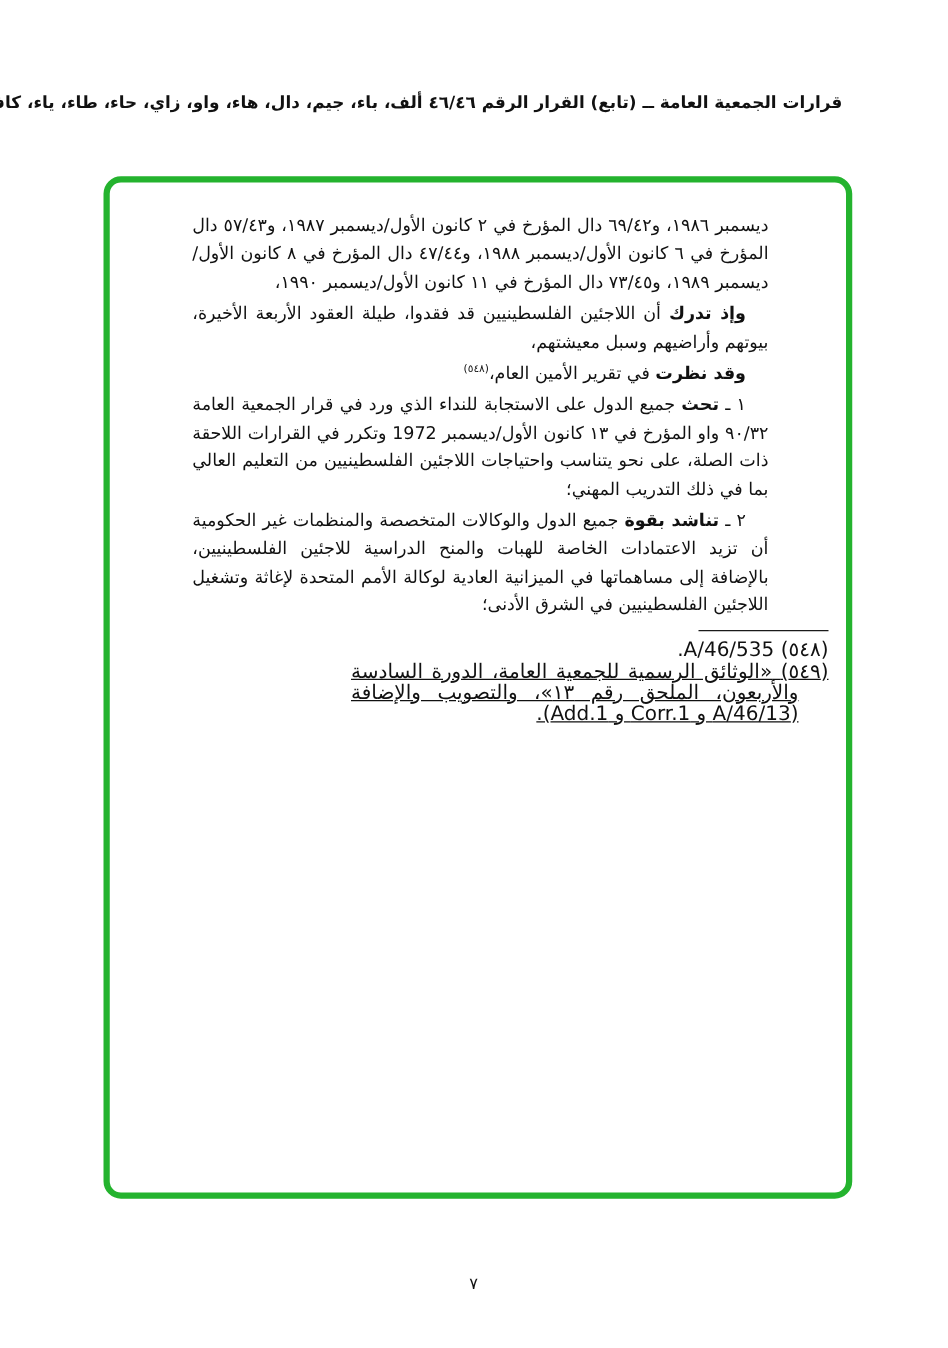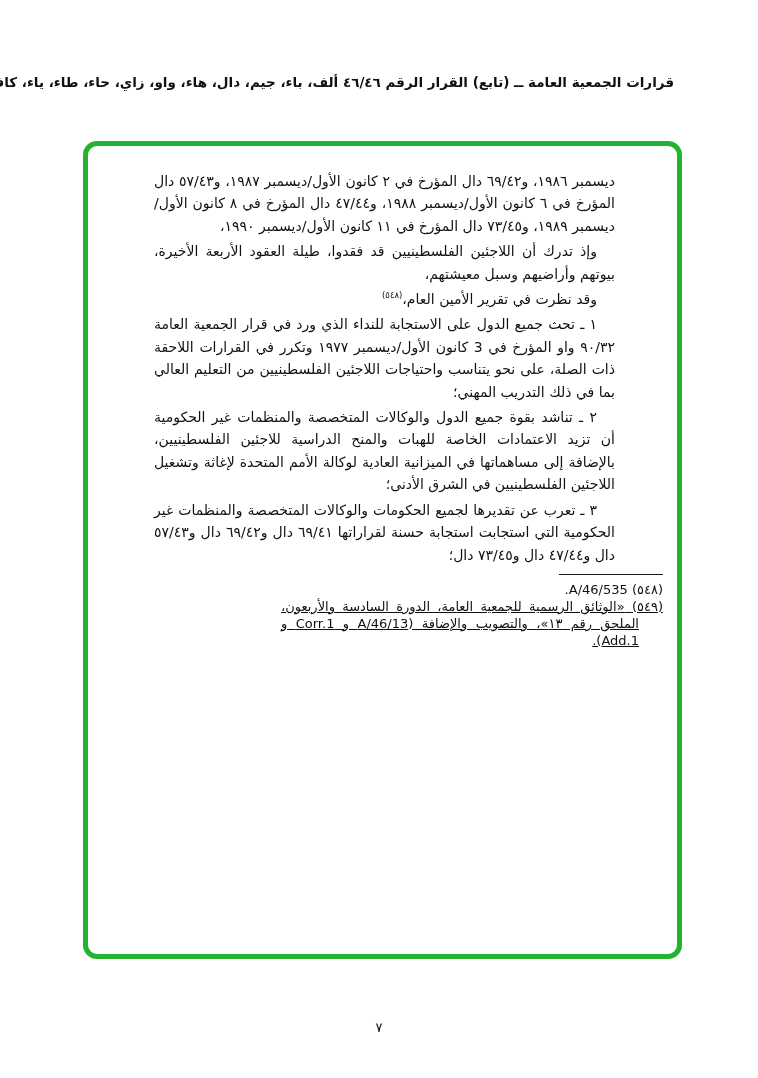--- a/index.html
+++ b/index.html
@@ -27,28 +27,28 @@
     width:599px; height:818px;
     box-sizing:border-box;
     border:5px solid #24b32e;
     border-radius:14px;
     padding:24px 62px 0 66px;
   }
   .body-text { font-size:14px; line-height:22.4px; text-align:justify; }
   .para { margin:0 0 3px 0; }
   .para.indent { text-indent:18px; }
   .pnum { font-weight:normal; }
-  .lead { font-weight:normal; }
+  .lead { font-weight:bold; }
   .fnref {
     font-size:8.5px; vertical-align:super; line-height:0;
   }
   .footnotes {
     margin:8px -48px 0 auto;
     width:382px;
-    font-size:13px; line-height:17px;
+    font-size:16px; line-height:17px;
   }
   .fn-divider {
     width:104px; height:0;
     border-top:1.6px solid #1a1a1a;
     margin:0 0 6px auto;
   }
   .fn { margin:0; }
   .fn-right { text-align:right; }
   .fn-hang {
     text-align:justify;
@@ -69,25 +69,24 @@
   <div class="resolution-box">
     <div class="body-text">
 
       <p class="para"><span class="pnum"></span><span class="lead"></span><span class="ptext">ديسمبر ١٩٨٦، و٦٩/٤٢ دال المؤرخ في ٢ كانون الأول/ديسمبر ١٩٨٧، و٥٧/٤٣ دال المؤرخ في ٦ كانون الأول/ديسمبر ١٩٨٨، و٤٧/٤٤ دال المؤرخ في ٨ كانون الأول/ديسمبر ١٩٨٩، و٧٣/٤٥ دال المؤرخ في ١١ كانون الأول/ديسمبر ١٩٩٠،</span><sup class="fnref"></sup></p>
 
       <p class="para indent"><span class="pnum"></span><span class="lead">وإذ تدرك</span><span class="ptext"> أن اللاجئين الفلسطينيين قد فقدوا، طيلة العقود الأربعة الأخيرة، بيوتهم وأراضيهم وسبل معيشتهم،</span><sup class="fnref"></sup></p>
 
       <p class="para indent"><span class="pnum"></span><span class="lead">وقد نظرت</span><span class="ptext"> في تقرير الأمين العام،</span><sup class="fnref">(٥٤٨)</sup></p>
 
 
-      <p class="para indent"><span class="pnum">١ ـ </span><span class="lead">تحث</span><span class="ptext"> جميع الدول على الاستجابة للنداء الذي ورد في قرار الجمعية العامة ٩٠/٣٢ واو المؤرخ في 3 كانون الأول/ديسمبر ١٩٧٧ وتكرر في القرارات اللاحقة ذات الصلة، على نحو يتناسب واحتياجات اللاجئين الفلسطينيين من التعليم العالي بما في ذلك التدريب المهني؛</span><sup class="fnref"></sup></p>
+      <p class="para indent"><span class="pnum">١ ـ </span><span class="lead">تحث</span><span class="ptext"> جميع الدول على الاستجابة للنداء الذي ورد في قرار الجمعية العامة ٩٠/٣٢ واو المؤرخ في ١٣ كانون الأول/ديسمبر 1972 وتكرر في القرارات اللاحقة ذات الصلة، على نحو يتناسب واحتياجات اللاجئين الفلسطينيين من التعليم العالي بما في ذلك التدريب المهني؛</span><sup class="fnref"></sup></p>
 
       <p class="para indent"><span class="pnum">٢ ـ </span><span class="lead">تناشد بقوة</span><span class="ptext"> جميع الدول والوكالات المتخصصة والمنظمات غير الحكومية أن تزيد الاعتمادات الخاصة للهبات والمنح الدراسية للاجئين الفلسطينيين، بالإضافة إلى مساهماتها في الميزانية العادية لوكالة الأمم المتحدة لإغاثة وتشغيل اللاجئين الفلسطينيين في الشرق الأدنى؛</span><sup class="fnref"></sup></p>
 
-      <p class="para indent"><span class="pnum">٣ ـ </span><span class="lead">تعرب عن تقديرها</span><span class="ptext"> لجميع الحكومات والوكالات المتخصصة والمنظمات غير الحكومية التي استجابت استجابة حسنة لقراراتها ٦٩/٤١ دال و٦٩/٤٢ دال و٥٧/٤٣ دال و٤٧/٤٤ دال و٧٣/٤٥ دال؛</span><sup class="fnref"></sup></p>
 
 
 
     </div>
 
     <div class="footnotes">
       <div class="fn-divider"></div>
       <p class="fn fn-right"><span class="fn-marker">(٥٤٨)</span> <span class="fn-text">A/46/535.</span></p>
       <p class="fn fn-hang"><span class="fn-marker">(٥٤٩)</span> <span class="fn-text">«الوثائق الرسمية للجمعية العامة، الدورة السادسة والأربعون، الملحق رقم ١٣»، والتصويب والإضافة (A/46/13 و Corr.1 و Add.1).</span></p>
     </div>

